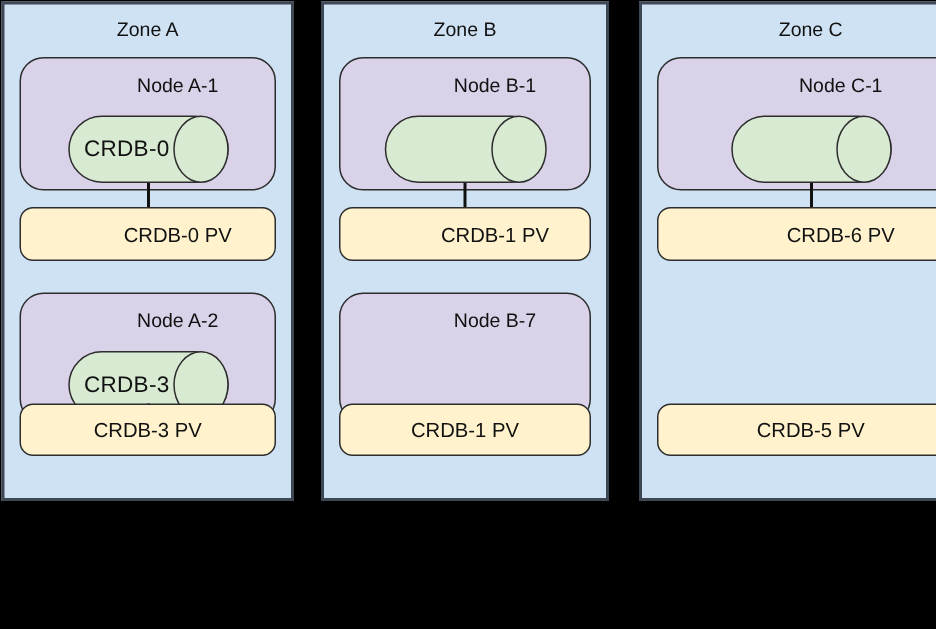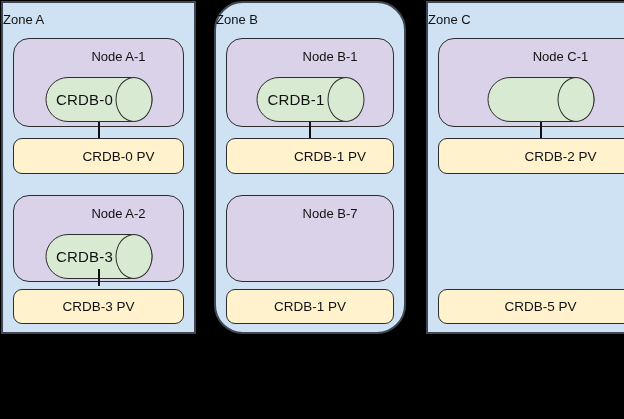--- a/index.html
+++ b/index.html
@@ -22,25 +22,25 @@
     overflow:hidden;
   }
   .canvas{position:absolute;left:0;top:0;width:624px;height:419px;}
   .zone{
     position:absolute;top:1px;height:333px;
     background:var(--zone-fill);
     border:2px solid var(--zone-border);
     box-sizing:border-box;
   }
   .zone-a{left:1px;width:195px;}
-  .zone-b{left:214px;width:192px;border-radius:29px;}
+  .zone-b{left:214px;width:192px;}
   .zone-c{left:426px;width:229px;}
   .zone-title{
     position:absolute;top:9px;left:0;right:0;
-    font-size:13px;
+    text-align:center;font-size:13px;
   }
   .node{
     position:absolute;left:10px;right:10px;
     background:var(--node-fill);
     border:1.5px solid var(--shape-border);
     border-radius:16px;
     box-sizing:border-box;
   }
   .node-1{top:35px;height:89px;}
   .node-2{top:192px;height:87px;}
@@ -79,21 +79,21 @@
   .pv{
     position:absolute;left:10px;right:10px;
     background:var(--pv-fill);
     border:1.5px solid var(--shape-border);
     border-radius:9px;
     box-sizing:border-box;
     display:flex;align-items:center;justify-content:center;
     font-size:13.5px;
   }
   .pv-1{top:135px;height:36px;padding-left:40px;}
-  .pv-2{top:286px;height:35px;text-align:right;}
+  .pv-2{top:266px;height:35px;text-align:right;}
 </style>
 </head>
 <body>
 
 <div class="canvas">
 
   <div class="zone zone-a">
     <div class="zone-title">Zone A</div>
 
     <div class="node node-1">
@@ -121,21 +121,20 @@
     </div>
   </div>
 
   <div class="zone zone-b">
     <div class="zone-title">Zone B</div>
 
     <div class="node node-1">
       <div class="node-title">Node B-1</div>
       <div class="pod pod-top">
         <div class="pod-cap"></div>
-        <div class="pod-label">CRDB-1</div>
       </div>
     </div>
     <div class="connector connector-1"></div>
     <div class="pv pv-1">
       <span>CRDB-1 PV</span>
     </div>
 
     <div class="node node-2">
       <div class="node-title">Node B-7</div>
     </div>
@@ -148,21 +147,21 @@
     <div class="zone-title">Zone C</div>
 
     <div class="node node-1">
       <div class="node-title">Node C-1</div>
       <div class="pod pod-top">
         <div class="pod-cap"></div>
       </div>
     </div>
     <div class="connector connector-1"></div>
     <div class="pv pv-1">
-      <span>CRDB-2 PV</span>
+      <span>CRDB-6 PV</span>
     </div>
 
     <div class="pv pv-2">
       <span>CRDB-5 PV</span>
     </div>
   </div>
 
 </div>
 
 </body></html>

